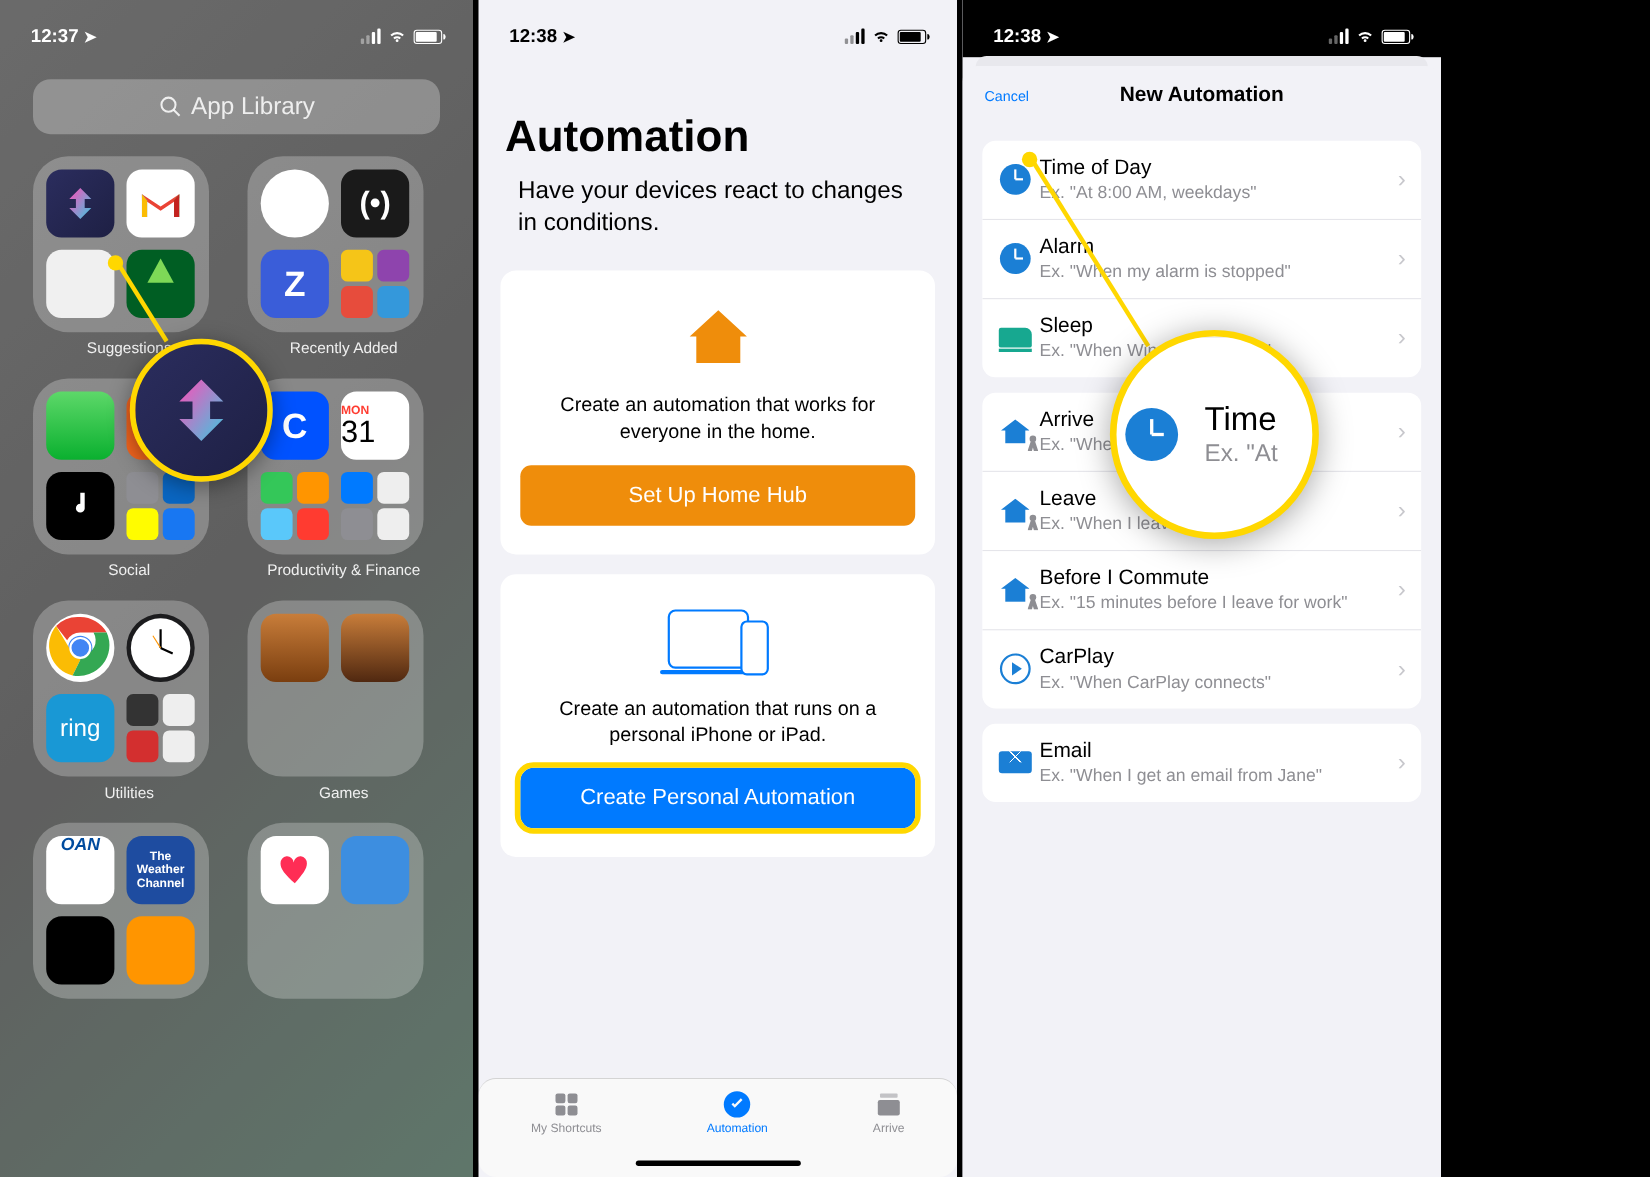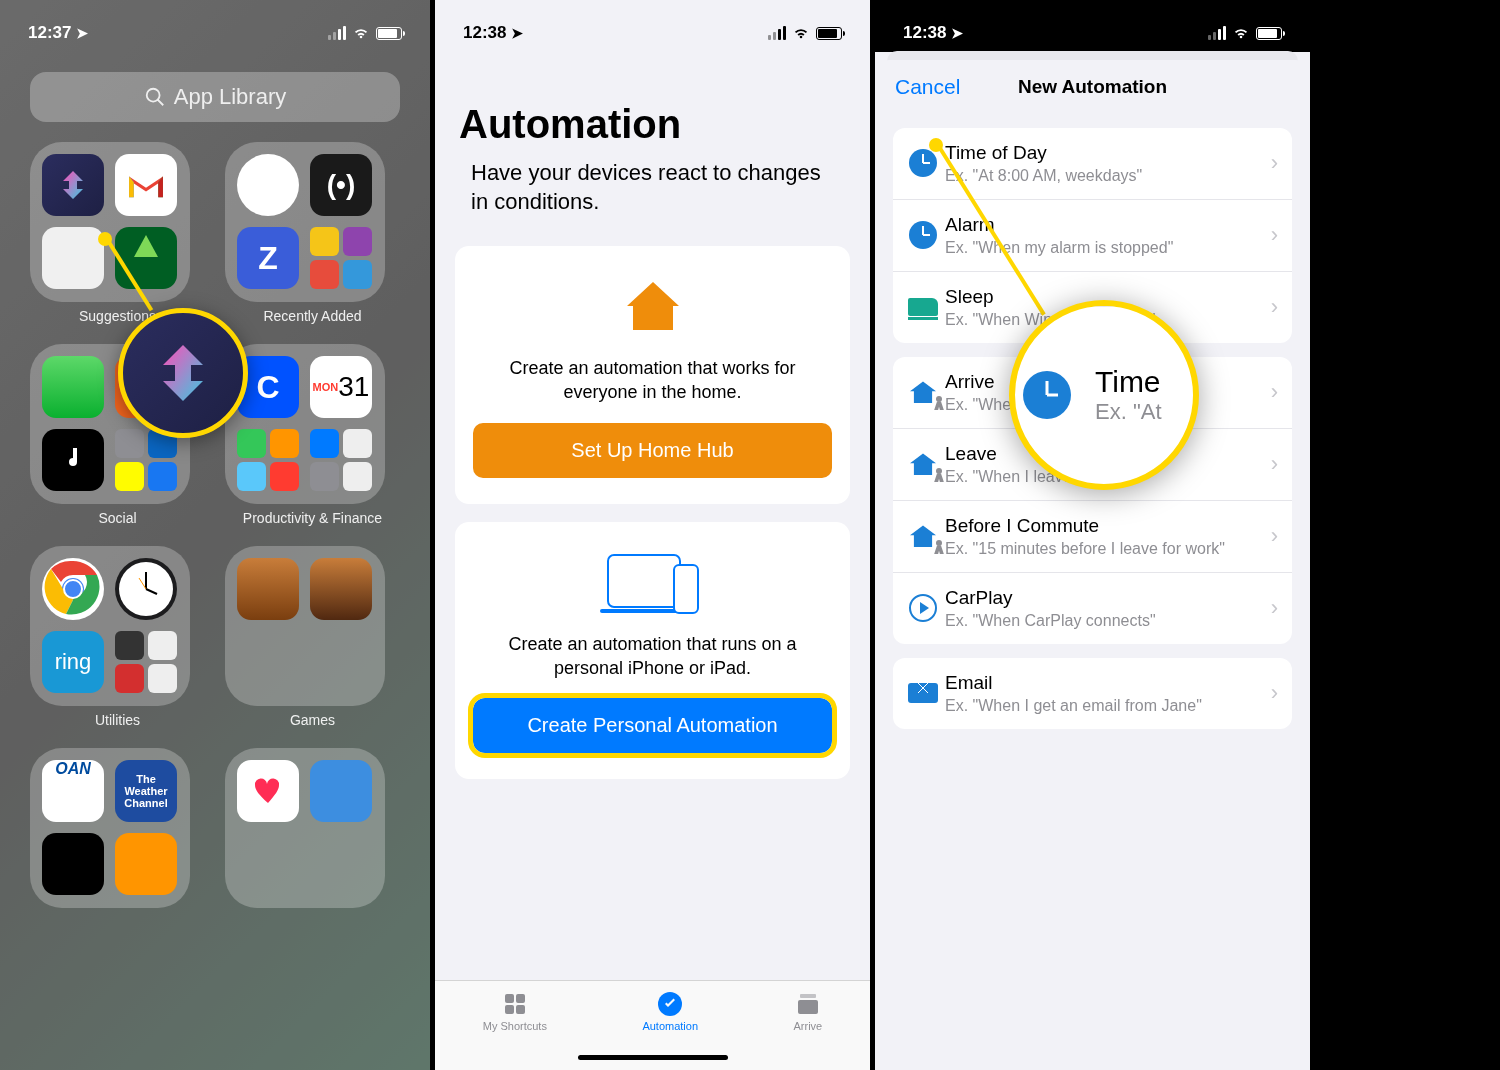--- a/index.html
+++ b/index.html
@@ -66,21 +66,21 @@
 .app-gmail { background:#fff; display:flex; align-items:center; justify-content:center; }
 .app-mm { background:#f0f0f0; }
 .app-at { background:#005e23; }
 .app-bw { background:#fff; border-radius:50%; position:relative; overflow:hidden;}
 .app-jel { background:#1a1a1a; display:flex;align-items:center;justify-content:center;color:#fff;font-size:28px;font-weight:700;}
 .app-z { background:#3a5dd9; display:flex;align-items:center;justify-content:center;color:#fff;font-size:32px;font-weight:700;}
 .app-msg { background: linear-gradient(180deg,#5dd869,#0ab02f); }
 .app-etsy { background:#f1641e; display:flex;align-items:center;justify-content:center;color:#fff;font-size:20px;font-weight:700;}
 .app-coin { background:#0052ff; display:flex;align-items:center;justify-content:center; color:#fff; font-size:32px; font-weight:700;}
 .app-tt { background:#000; display:flex;align-items:center;justify-content:center; color:#fff;}
-.app-cal { background:#fff; display:flex;align-items:center;justify-content:center; }
+.app-cal { background:#fff; display:flex;flex-direction:column;align-items:flex-start;justify-content:center; }
 .app-cal .mon{color:#ff3b30;font-size:11px;font-weight:600;}
 .app-cal .day{color:#000;font-size:28px;font-weight:400;line-height:1;}
 .app-chrome { background:#fff; border-radius:50%; }
 .app-clock { background:#1c1c1e; border-radius:50%; position:relative;}
 .app-ring { background:#1998d5; display:flex;align-items:center;justify-content:center;color:#fff;font-size:22px;}
 .app-game1 { background: linear-gradient(180deg,#c87d3a,#7a3e0f); }
 .app-game2 { background: linear-gradient(180deg,#c87d3a,#502810); }
 .app-oan { background:#fff; display:flex;align-items:flex-start;justify-content:center;color:#004b9e;font-size:16px;font-weight:800;font-style:italic;}
 .app-twc { background:#1e4ca0; display:flex;align-items:center;justify-content:center;color:#fff;font-size:11px;font-weight:600;text-align:center;line-height:1.1;}
 .app-health { background:#fff; display:flex;align-items:center;justify-content:center;}
@@ -110,33 +110,33 @@
   padding:16px; border-radius:10px; border:none; width:100%; cursor:pointer;
 }
 .orange-btn {
   background:#ef8d0b; color:#fff; font-size:20px; font-weight:500;
   padding:16px; border-radius:10px; border:none; width:100%; cursor:pointer;
 }
 .yellow-highlight { outline: 5px solid #ffd700; border-radius:12px; }
 .tab-bar {
   position:absolute; bottom:0; left:0; right:0; height:90px;
   background:#f9f9f9; border-top:1px solid rgba(0,0,0,0.15);
-  display:flex; justify-content:space-around; align-items:flex-start; padding-top:10px;
+  display:flex; justify-content:space-around; align-items:flex-start; padding-top:10px;border-radius:16px;
 }
 .tab { display:flex; flex-direction:column; align-items:center; gap:3px; color:#8e8e93; font-size:11px;}
 .tab.active { color:#007aff; }
 .tab-ic { width:26px; height:26px; display:flex; align-items:center; justify-content:center;}
 .home-ind { position:absolute; bottom:10px; left:50%; transform:translateX(-50%); width:150px; height:5px; background:#000; border-radius:3px;}
 
 
 .s3-statusbg { background:#000; }
 .s3-sheet { position:absolute; top:60px; left:0; right:0; bottom:0; background:#f2f2f7; border-radius:14px 14px 0 0; }
 .s3-peek { position:absolute; top:51px; left:12px; right:12px; height:14px; background:#e8e8ed; border-radius:10px 10px 0 0;}
 .sheet-hdr { display:flex; align-items:center; justify-content:center; padding:16px 20px; position:relative; }
-.sheet-cancel { position:absolute; left:20px; color:#007aff; font-size:21px; }
+.sheet-cancel { position:absolute; left:20px; color:#007aff; font-size:13px; }
 .sheet-title { font-size:19px; font-weight:600; }
 .option-group { background:#fff; border-radius:12px; margin:14px 18px; overflow:hidden; }
 .option-row {
   display:flex; align-items:center; padding:14px 14px; gap:6px;
   border-bottom:1px solid #e5e5ea; cursor:pointer; position:relative;
 }
 .option-row:last-child { border-bottom:none; }
 .opt-ic { width:32px; height:32px; display:flex; align-items:center; justify-content:center; flex-shrink:0; }
 .opt-txt { flex:1; }
 .opt-title { font-size:19px; color:#000; line-height:1.2;}

